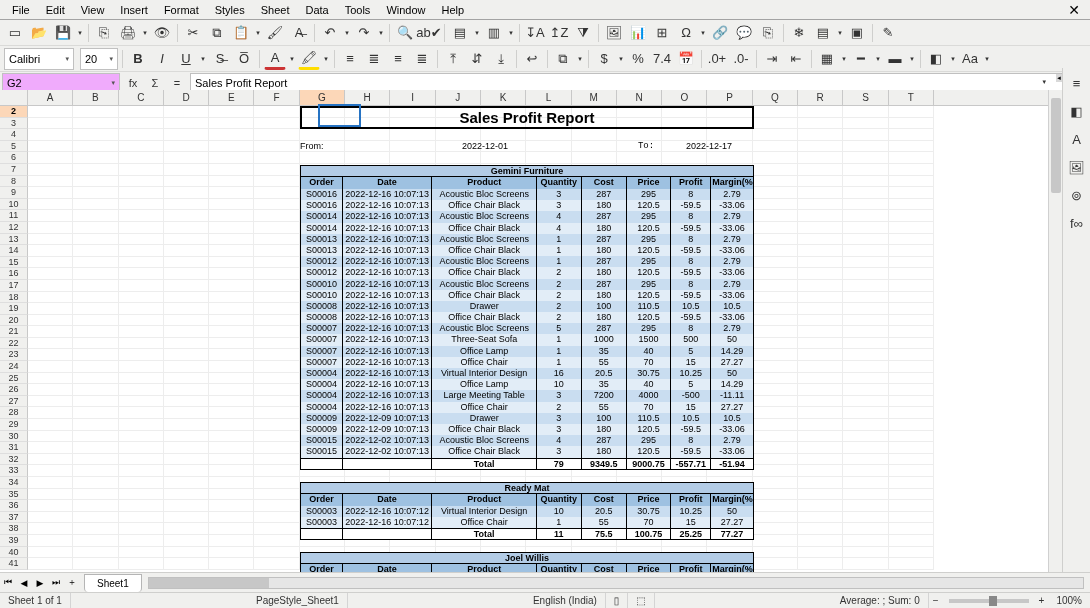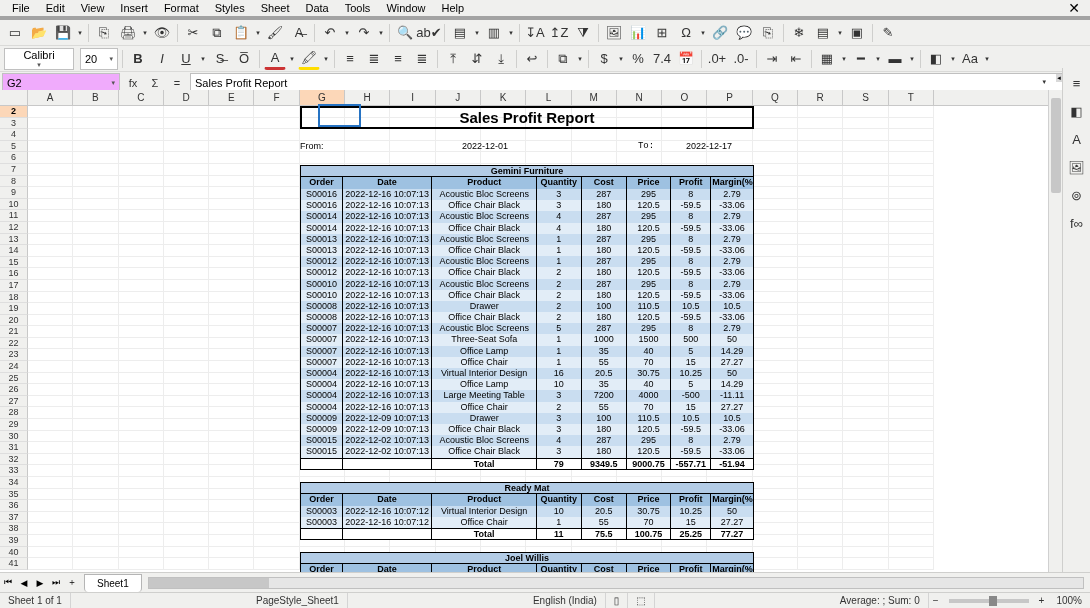--- a/index.html
+++ b/index.html
@@ -1,28 +1,28 @@
 <!DOCTYPE html>
 <html><head>
   <meta charset="utf-8">
   <style>
     * { box-sizing: border-box; margin: 0; padding: 0; }
     body { font-family: -apple-system, "Segoe UI", sans-serif; font-size: 11px; width: 1090px; height: 608px; background: #f5f5f5; overflow: hidden; position: relative; }
 
     
-    .menubar { display: flex; align-items: center; height: 20px; background: #f0f0ee; padding: 0 4px; border-bottom: 4px solid #a3a3a3; }
+    .menubar { display: flex; align-items: center; height: 20px; background: #f0f0ee; padding: 0 4px; border-bottom: 1px solid #a3a3a3; }
     .menubar-item { padding: 2px 8px; cursor: pointer; }
     .window-close { margin-left: auto; padding: 2px 6px; font-size: 14px; line-height: 1; cursor: pointer; }
 
     
     .toolbar { display: flex; align-items: center; height: 26px; background: #f0f0ee; padding: 1px 4px; border-bottom: 1px solid #dadad8; gap: 2px; }
     .tool-btn { width: 22px; height: 22px; display: inline-flex; align-items: center; justify-content: center; border: 1px solid transparent; border-radius: 3px; cursor: pointer; font-size: 13px; color: #333; }
     .tool-sep { width: 1px; height: 18px; background: #cfcfcd; margin: 0 2px; }
     .tool-dd { width: 8px; height: 22px; display: inline-flex; align-items: center; justify-content: center; font-size: 7px; color: #333; cursor: pointer; }
-    .font-name { height: 22px; width: 70px; border: 1px solid #c0c0c0; background: #fff; padding: 0 4px; font-size: 11px; display: flex; align-items: center; justify-content: space-between; cursor: pointer; flex-direction: column; }
+    .font-name { height: 22px; width: 70px; border: 1px solid #c0c0c0; background: #fff; padding: 0 4px; font-size: 11px; display: flex; align-items: center; justify-content: space-between; cursor: pointer; }
     .font-size { height: 22px; width: 38px; border: 1px solid #c0c0c0; background: #fff; padding: 0 4px; font-size: 11px; display: flex; align-items: center; justify-content: space-between; margin-left: 4px; cursor: pointer; }
     .dd-arrow { font-size: 7px; color: #555; }
 
     
     .formulabar { display: flex; align-items: center; height: 22px; background: #f0f0ee; border-bottom: 1px solid #cfcfcd; }
     .namebox { width: 118px; height: 20px; border: 1px solid #c0c0c0; background: #f0abfc; margin: 0 2px; padding: 0 4px; display: flex; align-items: center; justify-content: space-between; }
     .fb-btn { width: 22px; height: 20px; display: inline-flex; align-items: center; justify-content: center; font-size: 11px; color: #333; cursor: pointer; }
     .formula-input { flex: 1; height: 20px; border: 1px solid #c0c0c0; background: #fff; margin: 0 6px 0 2px; padding: 0 4px; display: flex; align-items: center; }
 
     

